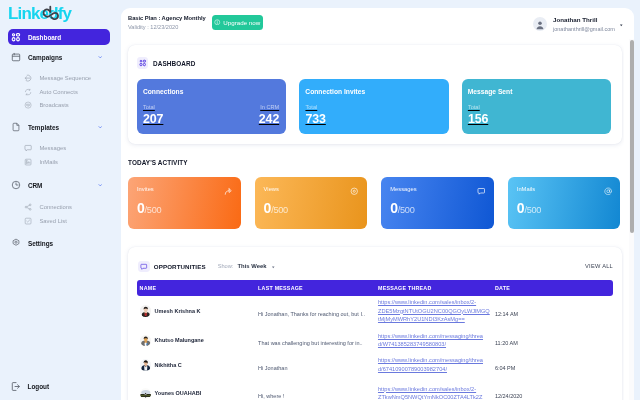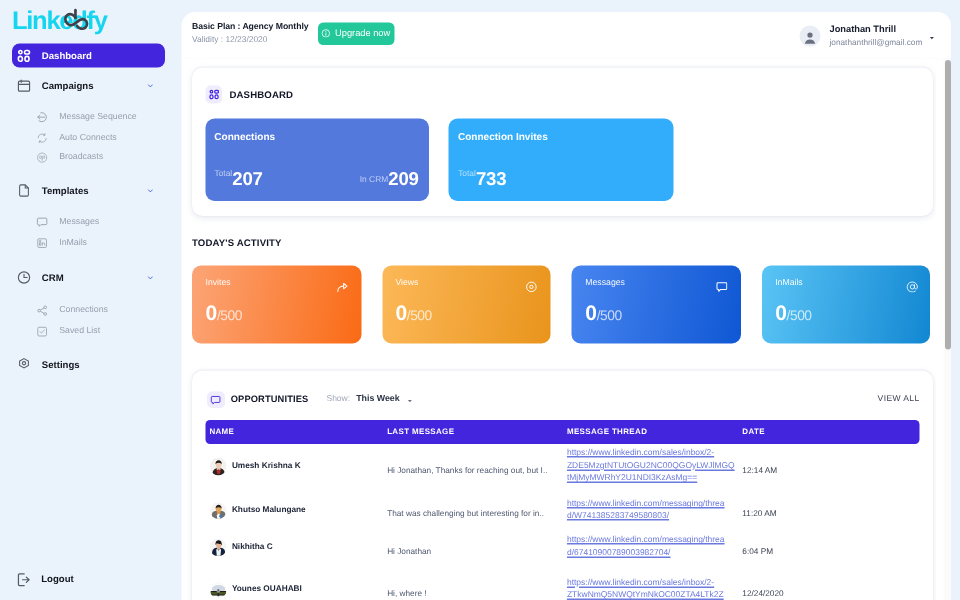--- a/index.html
+++ b/index.html
@@ -61,21 +61,21 @@
   #p-dash{top:6px;height:99px;}
   .sec-head{display:flex;align-items:center;height:31px;padding:3px 0 0 8.5px;box-sizing:content-box;}
   .sec-head .badge{width:11.7px;height:11.7px;border-radius:3.4px;background:#efedfd;padding:2px;box-sizing:border-box;flex:0 0 auto;}
   .sec-head .t{font-size:6.4px;font-weight:700;color:#111627;letter-spacing:0.1px;margin-left:4.8px;}
 
   .kpis{display:flex;padding:0 9px;}
   .kpi{width:149.2px;border-radius:6px;height:55px;position:relative;box-sizing:border-box;margin-right:13.25px;}
   .kpi:last-child{margin-right:0;}
   .kpi .kt{position:absolute;left:5.9px;top:9px;font-size:6.7px;font-weight:700;color:#fff;}
   .kpi .row{position:absolute;left:6px;right:7px;bottom:8.5px;display:flex;justify-content:space-between;align-items:flex-end;}
-  .kpi .cell{display:flex;}
+  .kpi .cell{display:flex;flex-direction:column;text-decoration:underline;}
   .kpi .cell.r{align-items:flex-end;}
   .kpi .sub{font-size:5.6px;color:rgba(255,255,255,.62);margin-bottom:2.3px;}
   .kpi .val{font-size:12.4px;font-weight:700;color:#fff;line-height:1;letter-spacing:-0.1px;}
 
   .act-title{position:absolute;left:9px;top:120px;font-size:6.4px;font-weight:700;color:#111627;letter-spacing:0.1px;}
   .acts{position:absolute;left:9px;top:138px;width:496px;display:flex;}
   .act{width:112.6px;height:52px;border-radius:6px;position:relative;box-sizing:border-box;margin-right:14px;}
   .act:last-child{margin-right:0;}
   .act .at{position:absolute;left:9px;top:9.5px;font-size:5.8px;color:rgba(255,255,255,.95);}
   .act .ai{position:absolute;left:95.8px;top:10px;width:8.5px;height:8.5px;}
@@ -318,30 +318,39 @@
    <div class="kpis">
     <div class="kpi" style="background:#5379dd">
      <div class="kt">Connections</div>
      <div class="row">
       <span class="cell">
        <span class="sub">Total</span>
        <span class="val">207</span>
       </span>
       <span class="cell r">
        <span class="sub">In CRM</span>
-       <span class="val">209</span>
+       <span class="val">242</span>
       </span>
      </div>
     </div>
     <div class="kpi" style="background:#32adfb">
      <div class="kt">Connection Invites</div>
      <div class="row">
       <span class="cell">
        <span class="sub">Total</span>
        <span class="val">733</span>
+      </span>
+     </div>
+    </div>
+    <div class="kpi" style="background:#40b6d2">
+     <div class="kt">Message Sent</div>
+     <div class="row">
+      <span class="cell">
+       <span class="sub">Total</span>
+       <span class="val">156</span>
       </span>
      </div>
     </div>
    </div>
   </div>
   <div class="act-title">TODAY'S ACTIVITY</div>
   <div class="acts">
    <div class="act" style="background:linear-gradient(100deg,#fca577,#fa6a14)">
     <span class="at">Invites</span>
     <span class="ai">

